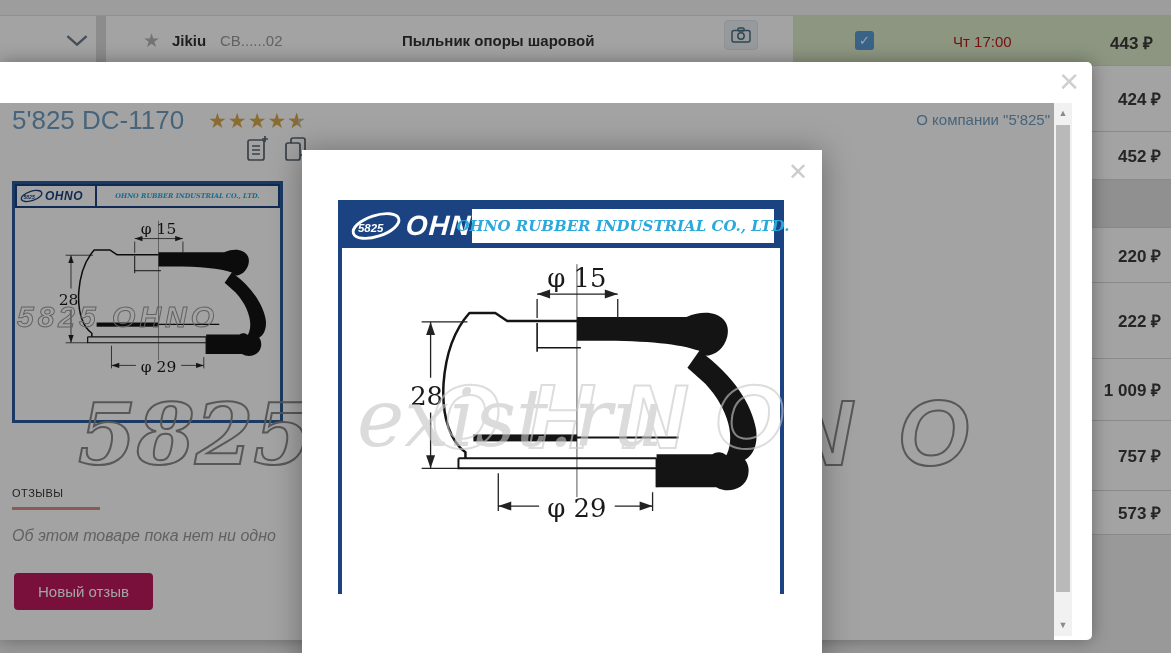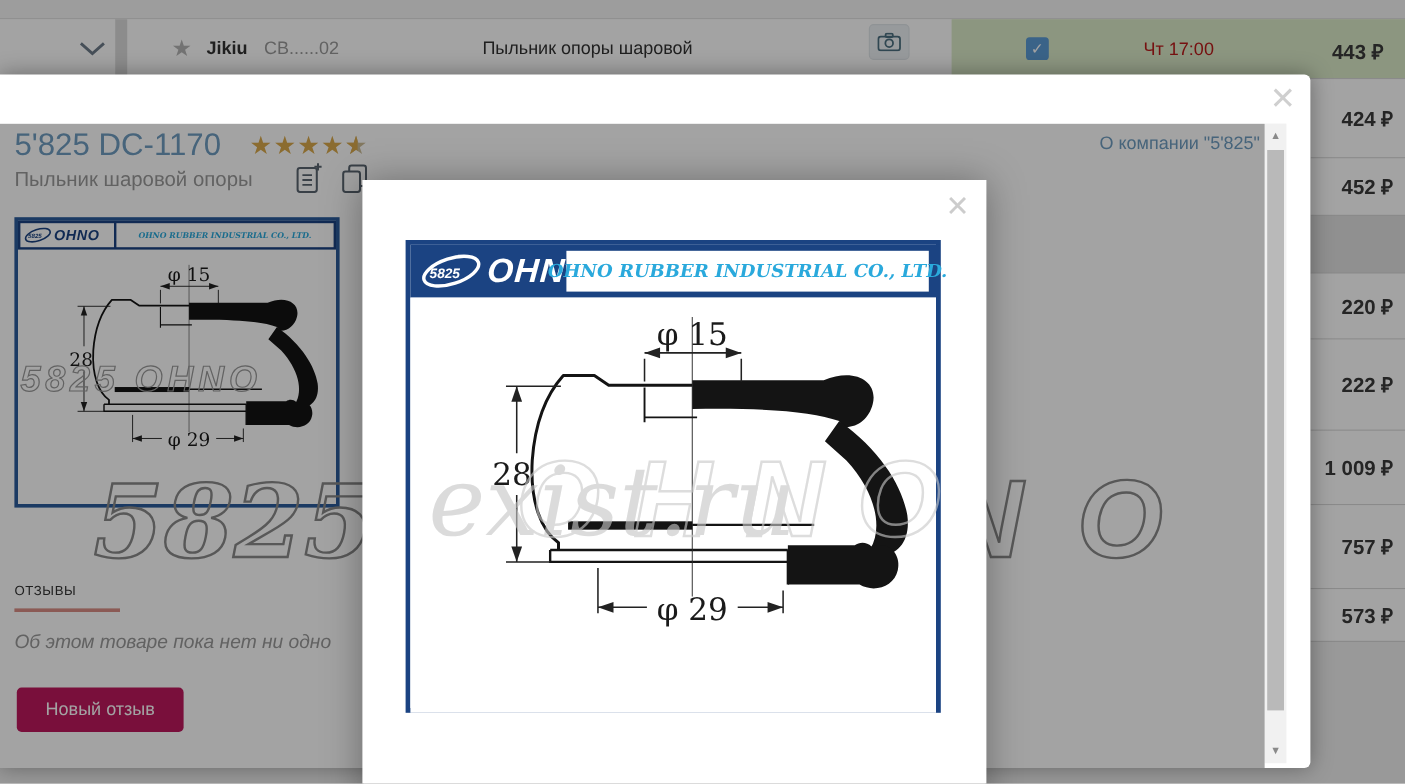--- a/index.html
+++ b/index.html
@@ -8,21 +8,21 @@
 
   
   .bg-table { position:absolute; inset:0; z-index:0; }
   .top-strip { position:absolute; left:0; top:0; width:100%; height:16px; background:#f6f6f6; border-bottom:1px solid #e2e2e2; }
   .top-row { position:absolute; left:0; top:16px; width:100%; height:50px; background:#ffffff; border-bottom:1px solid #d8d8d8; }
   .chevron-cell { position:absolute; left:0; top:0; width:96px; height:100%; display:flex; align-items:center; justify-content:flex-end; padding-right:8px; }
   .col-divider { position:absolute; left:96px; top:0; width:10px; height:100%; background:#dcdcdc; }
   .row-star { position:absolute; left:143px; top:13px; font-size:19px; color:#b5b5b5; }
   .brand { position:absolute; left:172px; top:16px; font-size:15px; font-weight:bold; color:#333; }
   .code { position:absolute; left:220px; top:16px; font-size:15px; color:#9a9a9a; }
-  .prod-name { position:absolute; left:402px; top:16px; font-size:15px; color:#333; }
+  .prod-name { position:absolute; left:402px; top:16px; font-size:15px; color:#333;font-weight:bold; }
   .camera-btn { position:absolute; left:724px; top:4px; width:34px; height:30px; background:#edf1f4; border:1px solid #e0e6ea; border-radius:4px; display:flex; align-items:center; justify-content:center; }
   .green-cell { position:absolute; left:793px; top:0; right:0; height:100%; background:#dcebc8; }
   .checkbox { position:absolute; left:62px; top:15px; width:19px; height:19px; background:#5b9bd5; border-radius:3px; color:#fff; font-size:13px; line-height:19px; text-align:center; }
   .delivery { position:absolute; left:160px; top:17px; font-size:15px; color:#b91c1c; }
   .price-top { position:absolute; right:18px; top:15px; font-size:17px; font-weight:bold; color:#3a3a3a; }
 
   .price-col { position:absolute; left:1092px; top:66px; width:79px; }
   .p-row { width:100%; background:#fff; border-bottom:1px solid #d8d8d8; display:flex; align-items:center; justify-content:flex-end; padding-right:10px; font-size:17px; font-weight:bold; color:#3a3a3a; white-space:nowrap; }
   .p-row.dark { background:#e2e2e2; }
 
@@ -42,21 +42,21 @@
   .about-link { position:absolute; right:4px; top:8px; font-size:15px; color:#6f9dc0; }
   .m-sub { position:absolute; left:12px; top:37px; font-size:17px; color:#9a9a9a; }
   .icon-btn { position:absolute; top:31px; width:26px; height:28px; display:flex; align-items:center; justify-content:center; }
   .icon-doc { left:245px; } .icon-copy { left:282px; }
 
   .thumb { position:absolute; left:12px; top:78px; width:271px; height:242px; border:3px solid #2b5c9c; background:#fff; }
   .thumb-head { height:24px; background:#1b4382; display:flex; gap:2px; padding:2px; }
   .thumb-logo { width:78px; background:#fff; color:#1b4382; display:flex; align-items:center; padding-left:2px; }
   .thumb-logo .logo-word { font-size:12px; font-weight:bold; font-style:italic; letter-spacing:0.5px; }
   .thumb-company { flex:1; background:#fff; display:flex; align-items:center; justify-content:center; color:#2aa9dc; font-family:"DejaVu Serif", serif; font-weight:bold; font-style:italic; font-size:6.5px; white-space:nowrap; }
-  .thumb-body { position:relative; height:209px; display:flex; align-items:center; justify-content:center; }
+  .thumb-body { position:relative; height:209px; display:flex; align-items:center; justify-content:flex-end; }
   .thumb-wm { position:absolute; left:2px; top:92px; font-size:30px; font-weight:bold; font-style:italic; color:transparent; -webkit-text-stroke:1px #9a9a9a; white-space:nowrap; letter-spacing:4px; }
 
   .page-wm { position:absolute; left:0; top:282px; height:100px; width:100%; pointer-events:none; }
   .wm-num { position:absolute; left:78px; top:0; font-size:84px; font-weight:bold; font-style:italic; font-family:"DejaVu Serif", serif; color:transparent; -webkit-text-stroke:2px #8a8a8a; }
   .wm-brand { position:absolute; left:558px; top:-4px; font-size:92px; font-weight:bold; font-style:italic; letter-spacing:45px; color:transparent; -webkit-text-stroke:2px #8a8a8a; }
 
   .reviews-h { position:absolute; left:12px; top:384px; font-size:11px; font-weight:normal; color:#333; letter-spacing:0.5px; }
   .reviews-underline { position:absolute; left:12px; top:404px; width:88px; height:3px; background:#d98d85; }
   .reviews-empty { position:absolute; left:12px; top:424px; font-size:16px; font-style:italic; color:#999; white-space:nowrap; }
   .new-review-btn { position:absolute; left:14px; top:470px; width:139px; height:37px; background:#be185d; border:none; border-radius:4px; color:#fff; font-size:15px; font-family:"Liberation Sans", sans-serif; }
@@ -178,21 +178,20 @@
 <div class="overlay-1"></div>
 
 <div class="modal">
   <div class="modal-header">
     <span class="modal-close">✕</span>
   </div>
   <div class="modal-content">
     <div class="m-title">5'825 DC-1170</div>
     <div class="stars"><span>★★★★</span><span class="star-outline"><span>★</span><span class="star-half-fill">★</span></span></div>
     <a class="about-link">О компании "5'825"</a>
-    <div class="m-sub">Пыльник шаровой опоры</div>
     <div class="icon-btn icon-doc">
       <svg width="24" height="27" viewBox="0 0 24 27">
         <rect x="2" y="5" width="16" height="20" rx="2" fill="none" stroke="#5a6570" stroke-width="1.7"></rect>
         <path d="M6 11 H14 M6 15 H14 M6 19 H14" stroke="#5a6570" stroke-width="1.5"></path>
         <path d="M19 1 V7 M16 4 H22" stroke="#5a6570" stroke-width="1.7"></path>
       </svg>
     </div>
     <div class="icon-btn icon-copy">
       <svg width="24" height="25" viewBox="0 0 24 25">
         <rect x="8" y="2" width="14" height="17" rx="2" fill="none" stroke="#5a6570" stroke-width="1.7"></rect>

